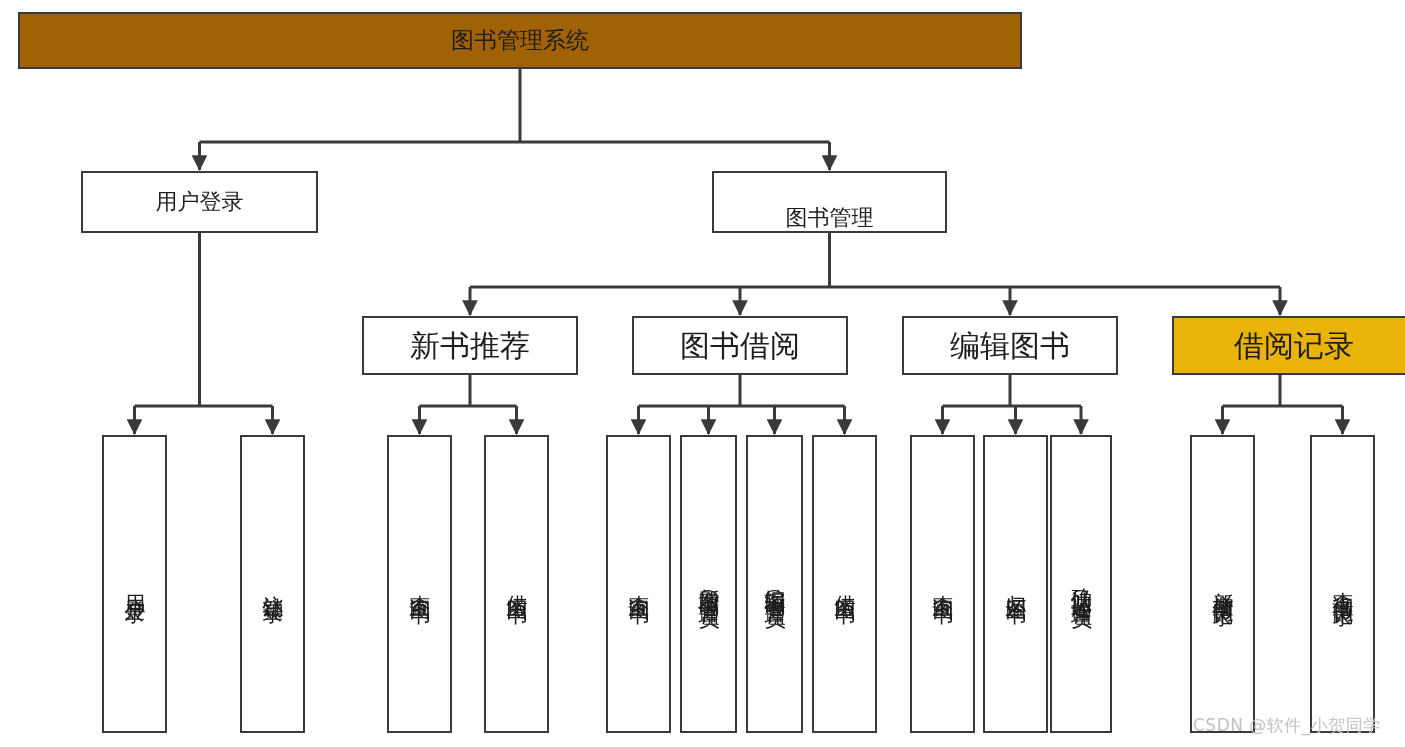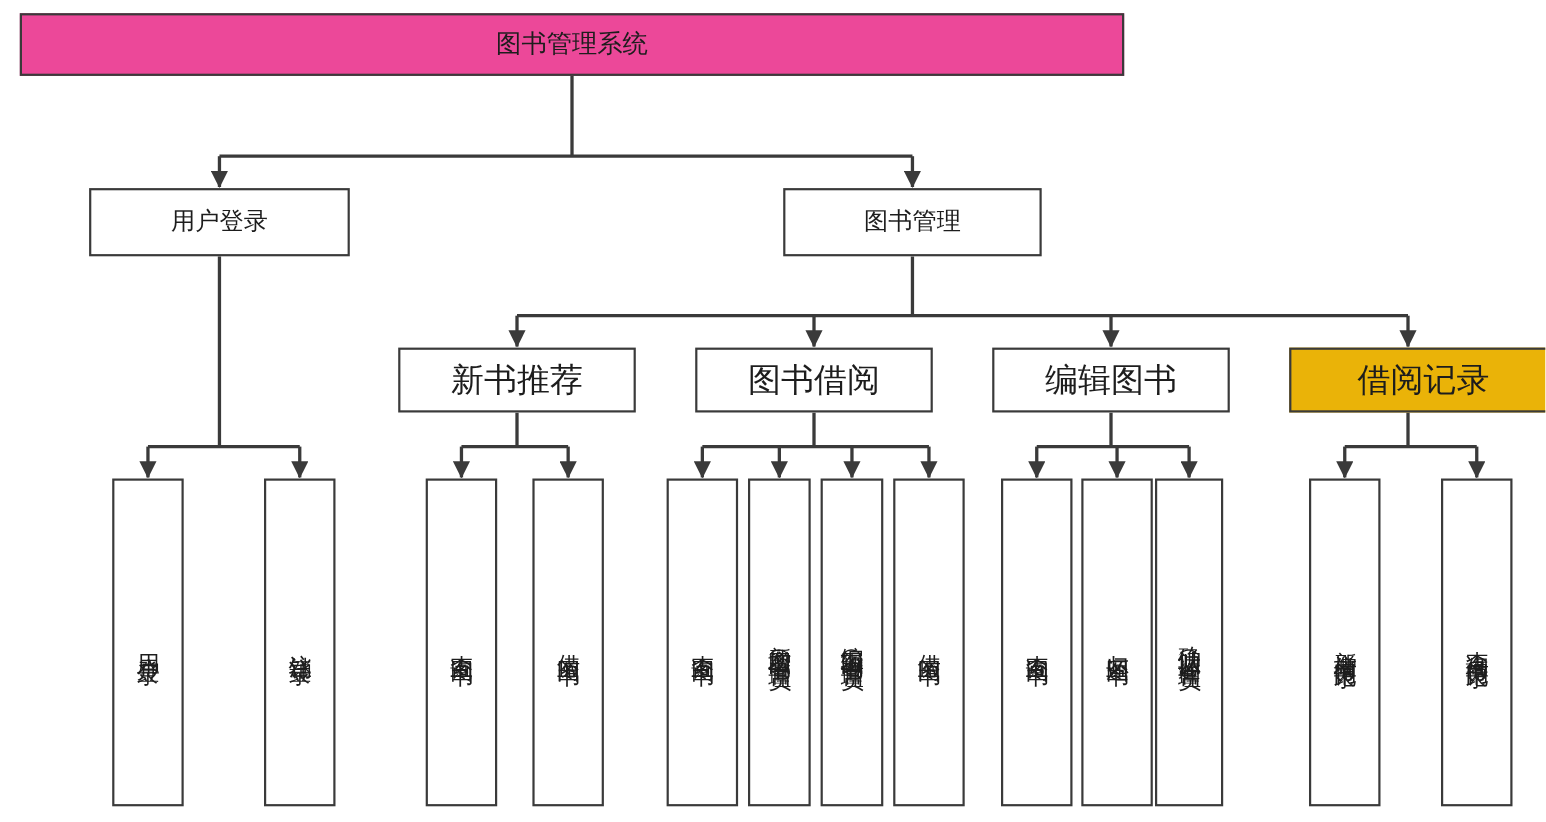--- a/index.html
+++ b/index.html
@@ -108,27 +108,27 @@
         <path d="M 1015.5 406 L 1015.5 434" stroke="#3a3a3a" stroke-width="3" fill="none" marker-end="url(#arrow)"></path>
         <path d="M 1081 406 L 1081 434" stroke="#3a3a3a" stroke-width="3" fill="none" marker-end="url(#arrow)"></path>
         <path d="M 1280 375 L 1280 406" stroke="#3a3a3a" stroke-width="3" fill="none"></path>
         <path d="M 1222.5 406 L 1342.5 406" stroke="#3a3a3a" stroke-width="3" fill="none"></path>
         <path d="M 1222.5 406 L 1222.5 434" stroke="#3a3a3a" stroke-width="3" fill="none" marker-end="url(#arrow)"></path>
         <path d="M 1342.5 406 L 1342.5 434" stroke="#3a3a3a" stroke-width="3" fill="none" marker-end="url(#arrow)"></path>
       </g>
   </svg>
 
   <div id="nodes">
-      <div class="node lvl0" id="node-root" style="left: 18px; top: 12px; width: 1004px; height: 57px; border-color: rgb(58, 58, 58); background: #ec4899; color: rgb(29, 29, 29); justify-content: center;">
+      <div class="node lvl0" id="node-root" style="left: 18px; top: 12px; width: 1004px; height: 57px; border-color: rgb(58, 58, 58); background: #a16207; color: rgb(29, 29, 29); justify-content: center;">
         <span class="label">图书管理系统</span>
       </div>
       <div class="node lvl1" id="node-user-login" style="left: 81px; top: 171px; width: 237px; height: 62px; border-color: rgb(58, 58, 58); background: rgb(255, 255, 255); color: rgb(29, 29, 29);">
         <span class="label">用户登录</span>
       </div>
-      <div class="node lvl1" id="node-book-manage" style="left: 712px; top: 171px; width: 235px; height: 62px; border-color: rgb(58, 58, 58); background: rgb(255, 255, 255); color: rgb(29, 29, 29);">
+      <div class="node lvl1" id="node-book-manage" style="left: 712px; top: 171px; width: 235px; height: 62px; border-color: rgb(58, 58, 58); background: rgb(255, 255, 255); color: rgb(29, 29, 29); align-items: flex-end;">
         <span class="label">图书管理</span>
       </div>
       <div class="node lvl2" id="node-new-book-rec" style="left: 362px; top: 316px; width: 216px; height: 59px; border-color: rgb(58, 58, 58); background: rgb(255, 255, 255); color: rgb(29, 29, 29);">
         <span class="label">新书推荐</span>
       </div>
       <div class="node lvl2" id="node-book-borrow" style="left: 632px; top: 316px; width: 216px; height: 59px; border-color: rgb(58, 58, 58); background: rgb(255, 255, 255); color: rgb(29, 29, 29);">
         <span class="label">图书借阅</span>
       </div>
       <div class="node lvl2" id="node-current-borrow" style="left: 902px; top: 316px; width: 216px; height: 59px; border-color: rgb(58, 58, 58); background: rgb(255, 255, 255); color: rgb(29, 29, 29);">
         <span class="label">编辑图书</span>
@@ -170,13 +170,14 @@
         <span class="label">确认归还（管理员）</span>
       </div>
       <div class="node lvl3 leaf" id="node-leaf-add-record" style="left: 1190px; top: 435px; width: 65px; height: 298px; border-color: rgb(58, 58, 58); background: rgb(255, 255, 255); color: rgb(29, 29, 29);">
         <span class="label">新增借阅记录</span>
       </div>
       <div class="node lvl3 leaf" id="node-leaf-query-record" style="left: 1310px; top: 435px; width: 65px; height: 298px; border-color: rgb(58, 58, 58); background: rgb(255, 255, 255); color: rgb(29, 29, 29);">
         <span class="label">查询借阅记录</span>
       </div>
     </div>
 
+  <div class="watermark" style="left: 1193px; top: 714px; color: rgb(194, 194, 194);">CSDN @软件_小贺同学</div>
 </div>
 
 </body></html>

